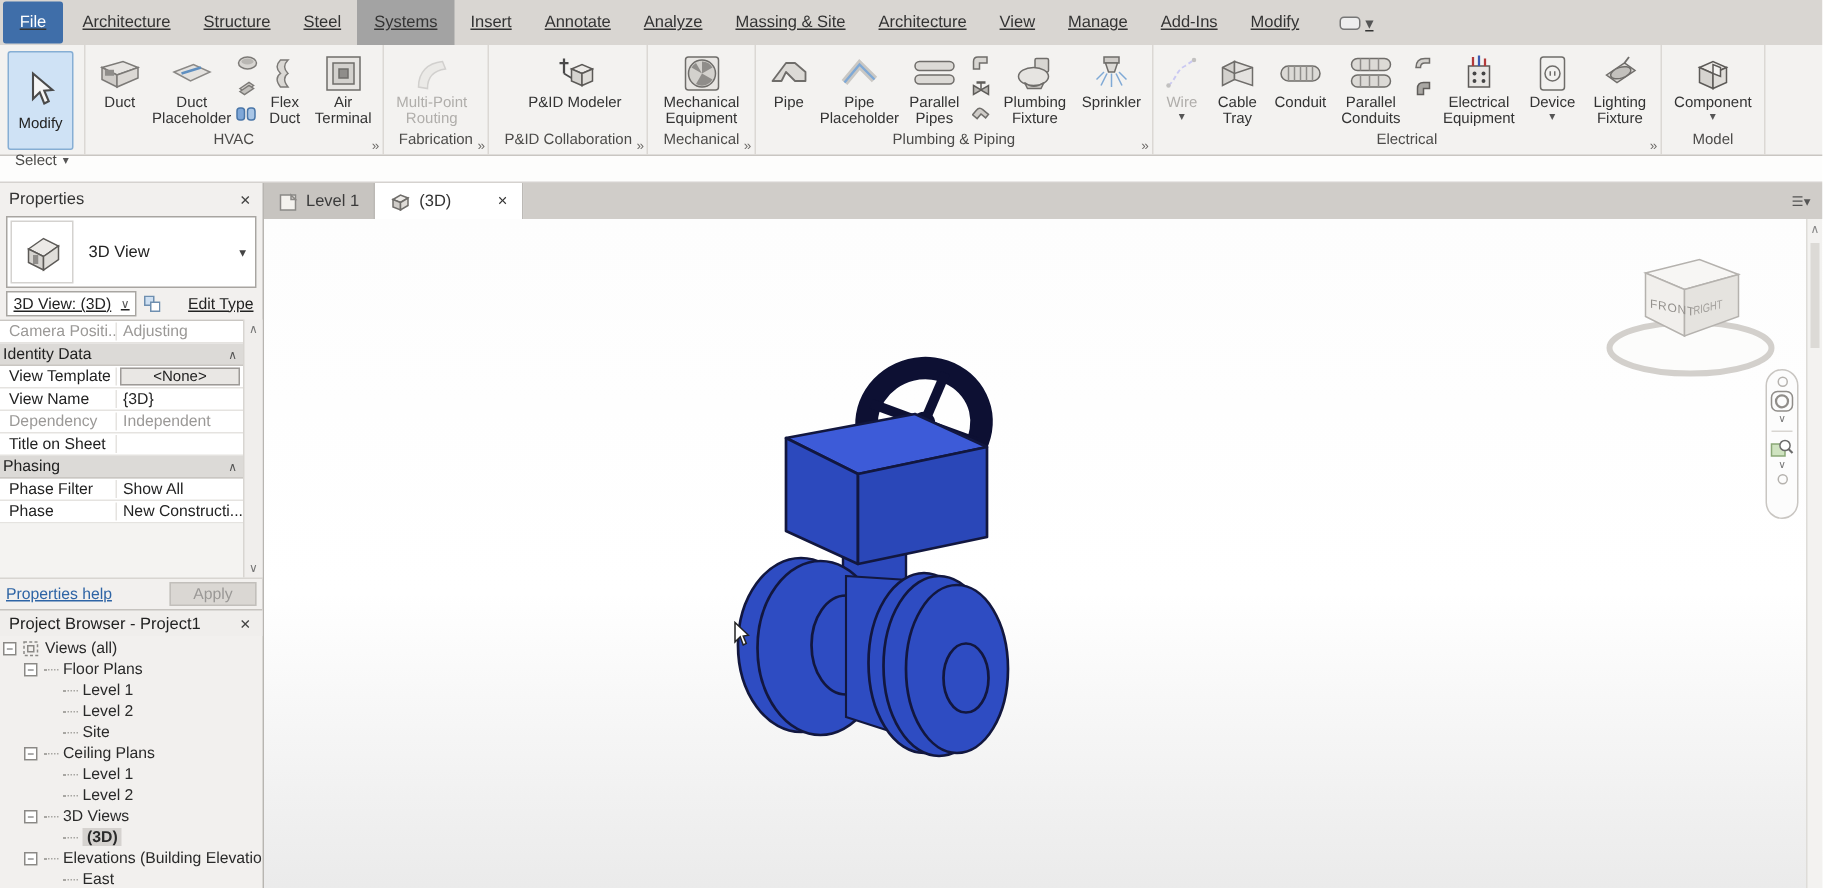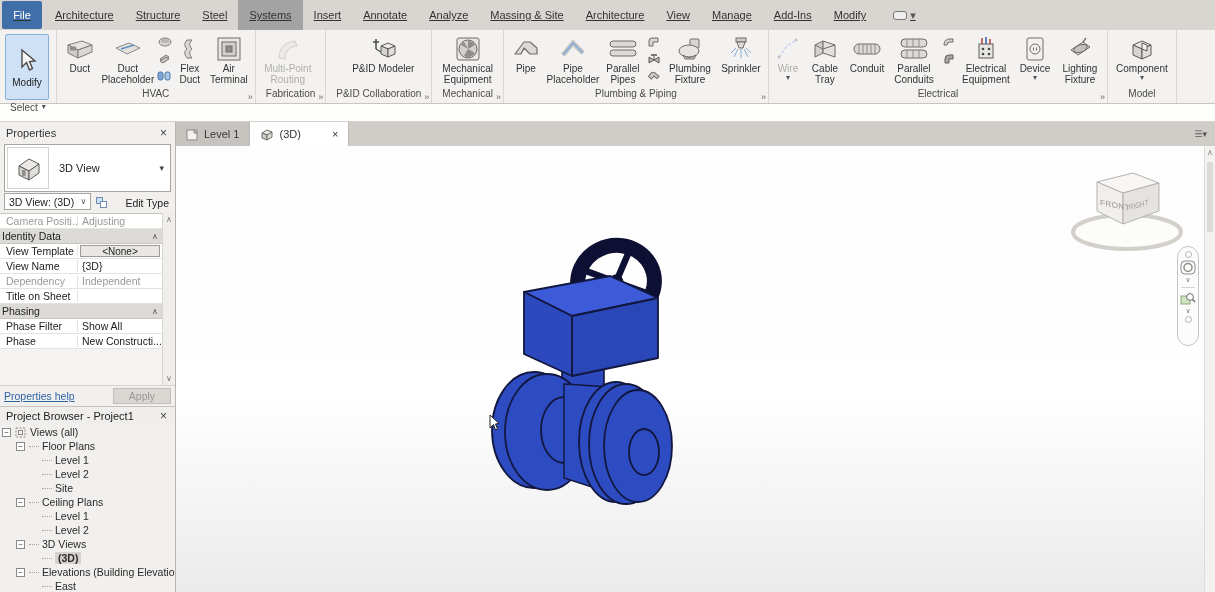--- a/index.html
+++ b/index.html
@@ -37,21 +37,21 @@
 
   
   .leftpanel { width:176px; background:#f2f0ee; border-right:1px solid #b8b5b1; display:flex; flex-direction:column; font-size:10.5px; color:#222; }
   .phead { height:22px; display:flex; align-items:center; padding:0 6px; }
   .phead .ttl { flex:1; font-size:11px; color:#333; }
   .xbtn { color:#444; font-size:12px; padding:0 2px; cursor:default; }
   .typesel { height:48px; margin:0 4px; background:#fff; border:1px solid #a8a5a1; display:flex; align-items:center; }
   .typesel .thumb { width:42px; height:42px; margin:2px; border:1px solid #d4d2cf; display:flex; align-items:center; justify-content:center; background:#fff; }
   .typesel .tname { flex:1; padding-left:8px; font-size:11px; }
   .typesel .tarrow { padding:0 6px; font-size:9px; color:#444; }
-  .comborow { height:21px; display:flex; padding:1px 4px; gap:3px; }
+  .comborow { height:21px; display:flex; align-items:center; padding:1px 4px; gap:3px;text-decoration:underline; }
   .combo { flex:1; height:17px; background:#fff; border:1px solid #a8a5a1; display:flex; align-items:center; padding:0 4px; font-size:10.5px; }
   .combo .carrow { margin-left:auto; font-size:8px; color:#555; }
   .edittype { display:flex; align-items:center; gap:18px; padding:0 2px; font-size:10.5px; }
   .tablewrap { height:172px; display:flex; }
   .ptable { flex:1; background:#fff; border-top:1px solid #c9c6c2; }
   .prow { height:15px; display:flex; border-bottom:1px solid #e5e3e0; align-items:center; }
   .plabel { width:78px; padding-left:6px; border-right:1px solid #e5e3e0; white-space:nowrap; overflow:hidden; }
   .pval { flex:1; padding-left:4px; white-space:nowrap; overflow:hidden; }
   .muted { color:#9b9997; }
   .psection { height:15px; display:flex; align-items:center; background:#dcdad7; border-bottom:1px solid #c9c6c2; padding-left:2px; color:#222; }

